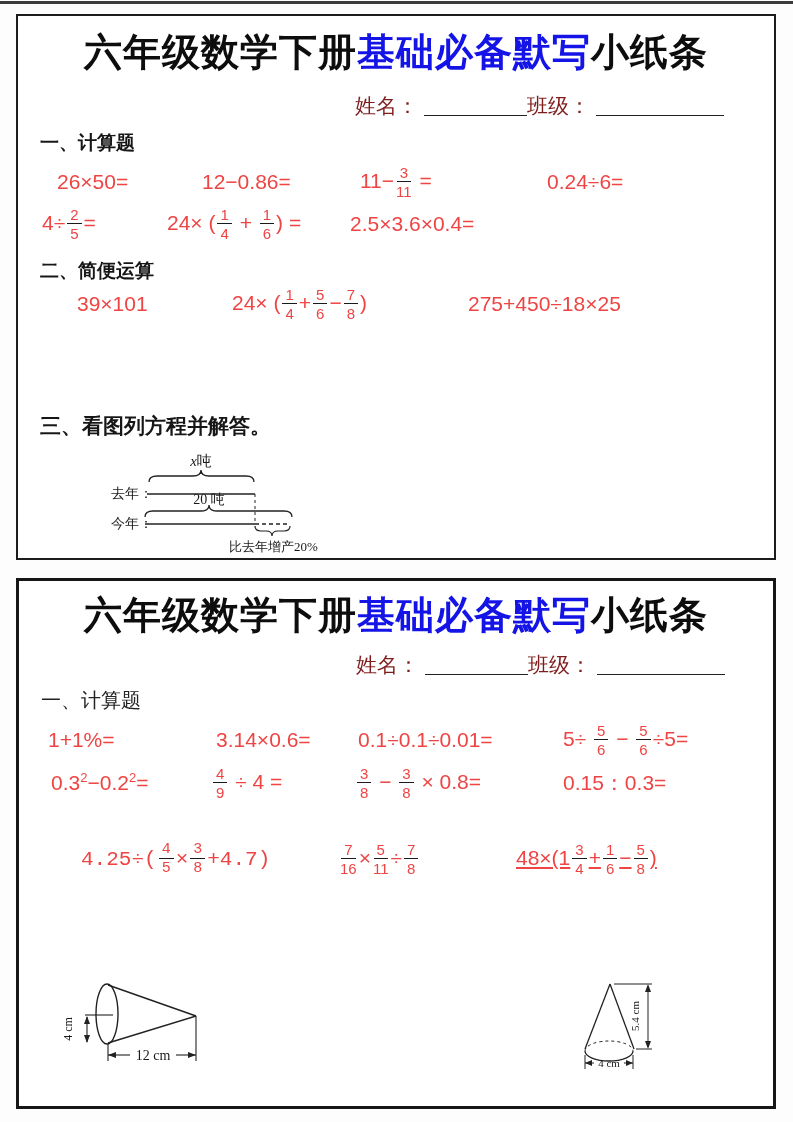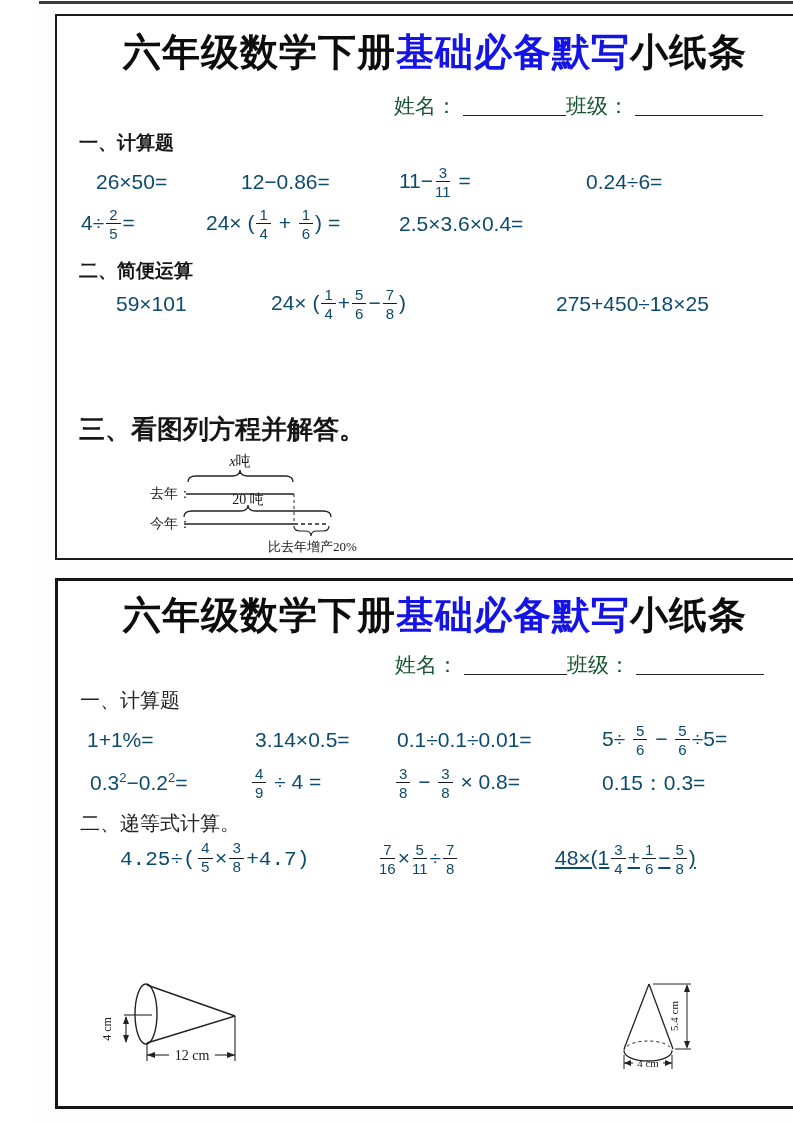--- a/index.html
+++ b/index.html
@@ -1,39 +1,39 @@
 <!DOCTYPE html>
 <html><head>
 <meta charset="utf-8">
 <style>
   html,body{margin:0;padding:0;background:#ffffff;}
   body{width:793px;height:1122px;position:relative;font-family:"Liberation Sans",sans-serif;color:#141414;}
-  .page{position:absolute;inset:0;background:#fdfdfd;overflow:hidden;margin-left:39px;}
+  .page{position:absolute;inset:0;background:#fdfdfd;overflow:hidden;}
   .top-edge{position:absolute;top:1px;left:0;width:793px;height:3px;background:#3c3c3c;}
   .panel{position:absolute;left:16px;width:760px;background:#ffffff;box-sizing:border-box;}
   .panel1{top:14px;height:546px;border:2px solid #1c1c1c;}
   .panel2{top:578px;height:531px;border:3px solid #161616;}
   .title{position:absolute;left:0;width:100%;margin:0;text-align:center;
          font-size:38px;font-weight:bold;letter-spacing:1px;color:#0d0d0d;white-space:nowrap;}
   .panel1 .title{top:11px;}
   .panel2 .title{top:9px;}
   .nameline{position:absolute;left:337px;font-family:"Liberation Serif",serif;
-            font-size:21px;color:#14532d;white-space:nowrap;}
+            font-size:21px;color:#7f1d1d;white-space:nowrap;}
   .panel1 .nameline{top:76px;}
   .panel2 .nameline{top:70px;}
   .blank{display:inline-block;border-bottom:1.6px solid #222;height:19px;vertical-align:-3px;}
   .blank1{width:103px;margin-left:6px;}
   .blank2{width:128px;margin-left:6px;}
   .heading{position:absolute;left:22px;margin:0;font-size:19px;font-weight:bold;
            color:#161616;white-space:nowrap;font-family:"Liberation Sans",sans-serif;}
-  .heading.big{font-size:26px;}
+  .heading.big{font-size:21px;}
   .heading.serif{font-family:"Liberation Serif",serif;font-weight:normal;font-size:20px;color:#222;}
   .prow{position:absolute;left:0;width:100%;height:50px;}
   .prob{position:absolute;top:50%;transform:translateY(-50%);white-space:nowrap;
-        font-size:21px;color:#0c4a6e;}
+        font-size:21px;color:#ef4444;}
   .frac{display:inline-flex;flex-direction:column;align-items:center;line-height:1;
         font-size:15px;vertical-align:middle;margin:0 2px;}
   .frac .num{padding:0 3px 1px 3px;border-bottom:1.3px solid #1a1a1a;}
   .frac .den{padding-top:2px;}
   .prob sup{font-size:13px;vertical-align:super;line-height:0;}
   svg text{fill:#1a1a1a;}
   .dg-cn{font-family:"Liberation Serif",serif;}
 </style>
 </head>
 <body>
@@ -63,37 +63,37 @@
             <span class="num">2</span>
             <span class="den">5</span>
           </span>=</span>
         <span class="prob" style="left: 149px;">24× (<span class="frac">
             <span class="num">1</span>
             <span class="den">4</span>
           </span> + <span class="frac">
             <span class="num">1</span>
             <span class="den">6</span>
           </span>) =</span>
-        <span class="prob" style="left: 342px;">2.5×3.6×0.4=</span>
+        <span class="prob" style="left: 332px;">2.5×3.6×0.4=</span>
       </div>
 
     <h2 class="heading" style="top:242px">二、简便运算</h2>
     <div class="prow" id="p0s2r1" style="top:263px">
-        <span class="prob" style="left: 59px;">59×101</span>
+        <span class="prob" style="left: 59px;">39×101</span>
         <span class="prob" style="left: 214px;">24× (<span class="frac">
             <span class="num">1</span>
             <span class="den">4</span>
           </span>+<span class="frac">
             <span class="num">5</span>
             <span class="den">6</span>
           </span>−<span class="frac">
             <span class="num">7</span>
             <span class="den">8</span>
           </span>)</span>
-        <span class="prob" style="left: 499px;">275+450÷18×25</span>
+        <span class="prob" style="left: 450px;">275+450÷18×25</span>
       </div>
 
     <h2 class="heading big" style="top:396px">三、看图列方程并解答。</h2>
 
     <svg style="position:absolute;left:79px;top:434px" width="290" height="112" viewBox="0 0 290 112">
 
       <text x="104" y="16" text-anchor="middle" font-size="15" class="dg-cn"><tspan font-style="italic">x</tspan><tspan>吨</tspan></text>
 
       <path d="M52,32 Q52,26 60,26 L96,26 Q104,26 104,20 Q104,26 112,26 L149,26 Q157,26 157,32" fill="none" stroke="#222" stroke-width="1.3"></path>
 
@@ -116,21 +116,21 @@
   <section class="panel panel2">
     <h1 class="title"><span>六年级数学下册</span><span style="color: rgb(20, 20, 230);">基础必备默写</span><span>小纸条</span></h1>
 
     <div class="nameline">
       <span>姓名：</span><span class="blank blank1"></span><span>班级：</span><span class="blank blank2"></span>
     </div>
 
     <h2 class="heading serif" style="top:106px">一、计算题</h2>
     <div class="prow" id="p1s1r1" style="top:134px">
         <span class="prob" style="left: 29px;">1+1%=</span>
-        <span class="prob" style="left: 197px;">3.14×0.5=</span>
+        <span class="prob" style="left: 197px;">3.14×0.6=</span>
         <span class="prob" style="left: 339px;">0.1÷0.1÷0.01=</span>
         <span class="prob" style="left: 544px;">5÷ <span class="frac">
             <span class="num">5</span>
             <span class="den">6</span>
           </span> − <span class="frac">
             <span class="num">5</span>
             <span class="den">6</span>
           </span>÷5=</span>
       </div>
     <div class="prow" id="p1s1r2" style="top:177px">
@@ -142,21 +142,20 @@
         <span class="prob" style="left: 336px;"><span class="frac">
             <span class="num">3</span>
             <span class="den">8</span>
           </span> − <span class="frac">
             <span class="num">3</span>
             <span class="den">8</span>
           </span> × 0.8=</span>
         <span class="prob" style="left: 544px;">0.15：0.3=</span>
       </div>
 
-    <h2 class="heading serif" style="top:229px">二、递等式计算。</h2>
     <div class="prow" id="p1s2r1" style="top:253px">
         <span class="prob" style="left: 62px; font-family: Liberation Mono, monospace;">4.25÷(<span class="frac">
             <span class="num">4</span>
             <span class="den">5</span>
           </span>×<span class="frac">
             <span class="num">3</span>
             <span class="den">8</span>
           </span>+4.7)</span>
         <span class="prob" style="left: 319px;"><span class="frac">
             <span class="num">7</span>

